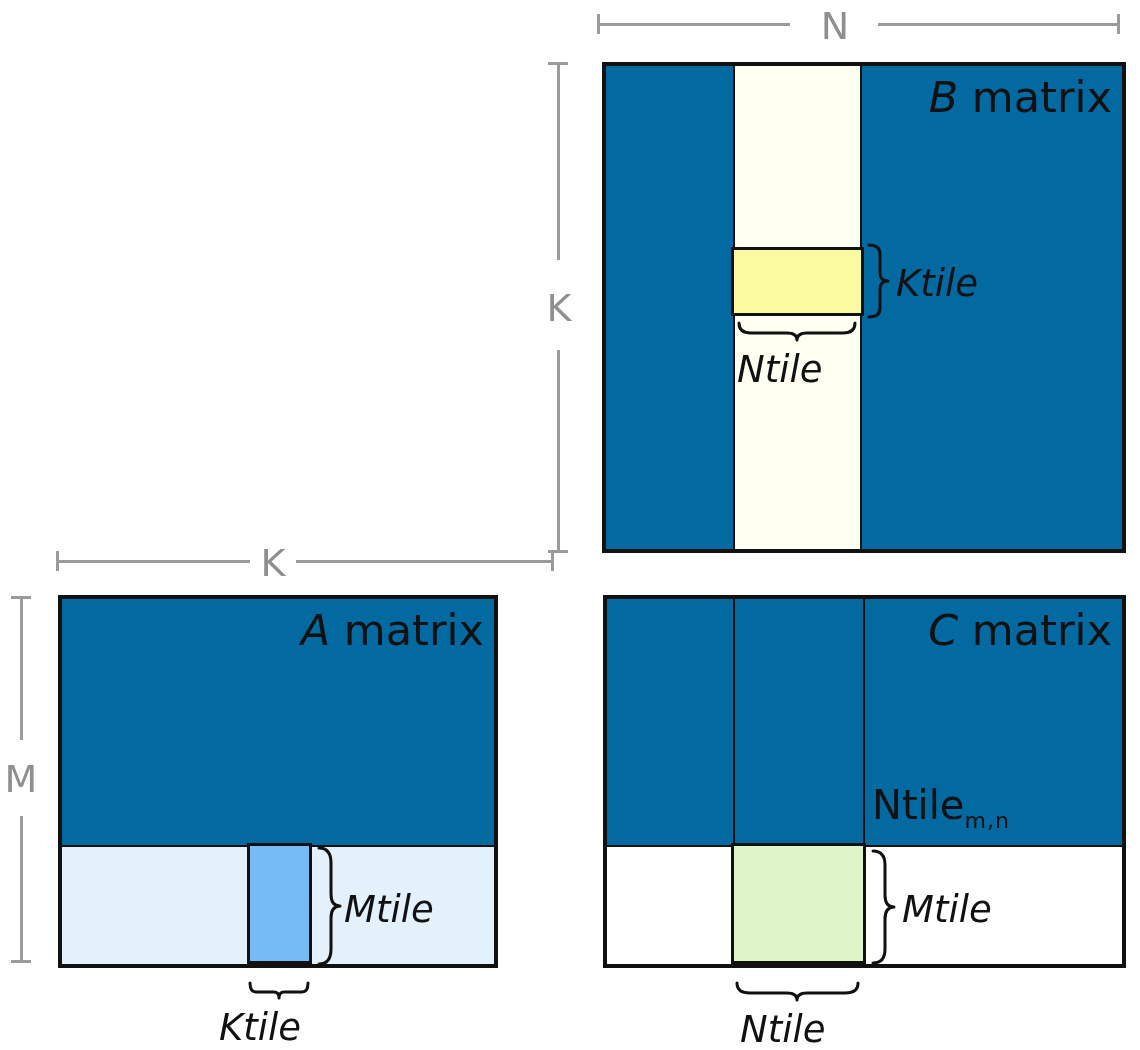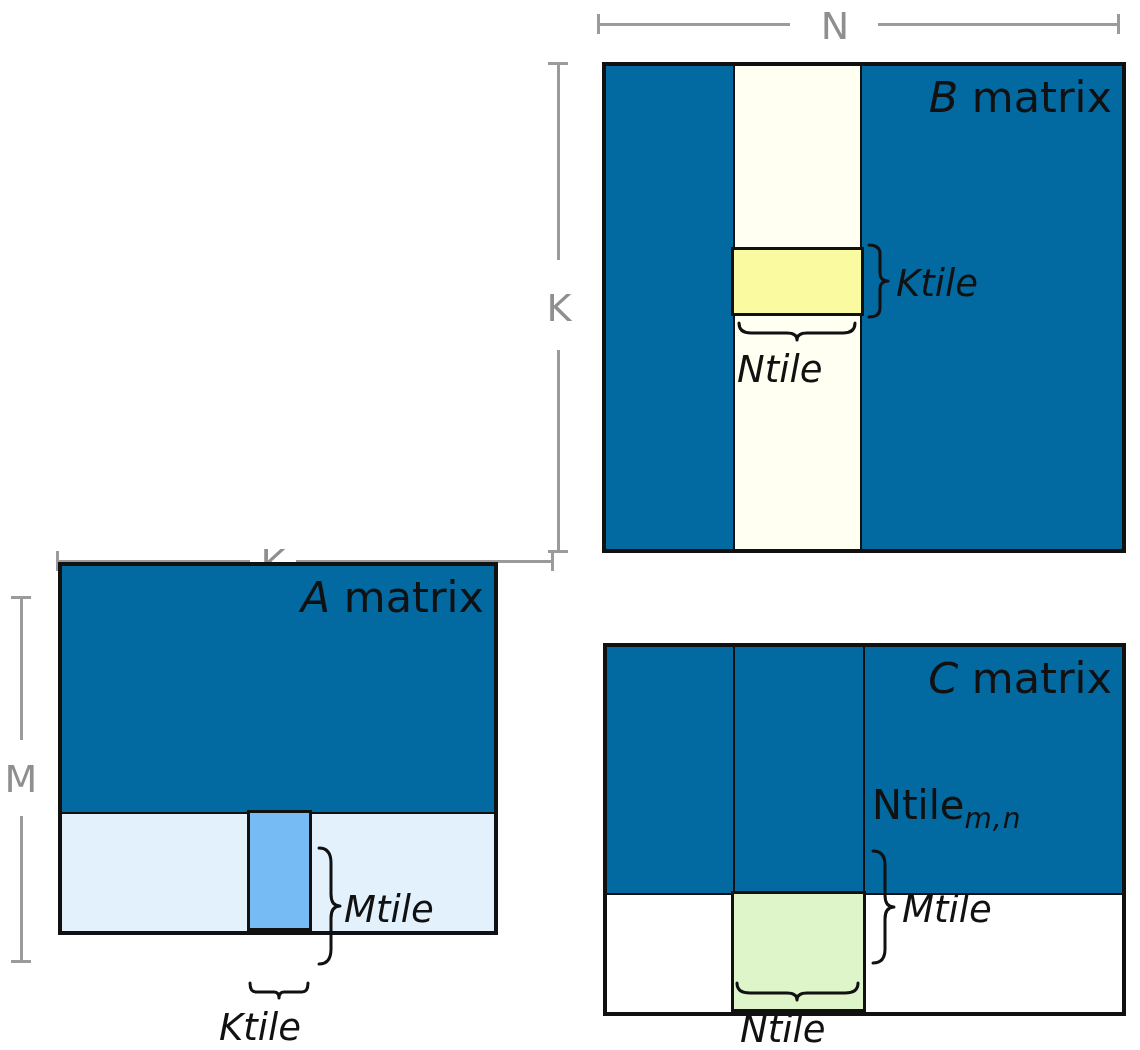--- a/index.html
+++ b/index.html
@@ -25,21 +25,21 @@
   
   .strip{position:absolute;box-sizing:border-box;}
   .tile{position:absolute;box-sizing:border-box;border:3px solid #111;}
   .vline{position:absolute;width:2px;background:#111;}
   
   .tilelabel{position:absolute;font-style:italic;font-size:37px;color:#111;white-space:nowrap;}
   .tilelabel.ctr{}
   .brace{position:absolute;}
   .brace svg{display:block;}
   .blocklabel{position:absolute;font-size:40px;color:#111;white-space:nowrap;}
-  .blocklabel .sub{font-style:italic;font-size:28px;vertical-align:-9px;letter-spacing:1px;}
+  .blocklabel .sub{font-size:22px;vertical-align:-9px;letter-spacing:1px;}
 </style>
 </head>
 <body>
 
 <div id="canvas">
 
   <div class="dimseg h" style="left:598px;top:23px;width:192px;"></div>
   <div class="dimseg h" style="left:878px;top:23px;width:242px;"></div>
   <div class="tick v" style="left:597px;top:14px;"></div>
   <div class="tick v" style="left:1117px;top:14px;"></div>
@@ -75,40 +75,40 @@
   <div class="tick v" style="left:56px;top:551px;"></div>
   <div class="tick v" style="left:551px;top:551px;"></div>
   <div class="dimlabel" style="left:250px;top:541px;width:46px;">K</div>
 
   <div class="dimseg v" style="left:20px;top:597px;height:143px;"></div>
   <div class="dimseg v" style="left:20px;top:816px;height:147px;"></div>
   <div class="tick h" style="left:11px;top:596px;"></div>
   <div class="tick h" style="left:11px;top:960px;"></div>
   <div class="dimlabel" style="left:0px;top:757px;width:42px;">M</div>
 
-  <div class="mbox" style="left:58px;top:562px;width:440px;height:373px;">
+  <div class="mbox" style="left:58px;top:595px;width:440px;height:373px;">
     <div class="strip" style="left: 0px; top: 246px; width: 432px; height: 119px; border-top: 2px solid rgb(17, 17, 17); background-color: rgb(227, 241, 252);"></div>
     <div class="tile" style="left: 185px; top: 244px; width: 65px; height: 121px; background-color: rgb(118, 187, 244);"></div>
     <div class="mtitle"><span class="it">A</span><span> matrix</span></div>
   </div>
 
   <div class="brace" style="left:316px;top:845px;">
     <svg width="26" height="122" viewBox="0 0 26 122" fill="none" stroke="#111" stroke-width="3" stroke-linecap="round" stroke-linejoin="round">
       <path d="M3,3 Q15,3 15,18 L15,49 Q15,61 24,61 Q15,61 15,73 L15,104 Q15,119 3,119"></path>
     </svg>
   </div>
   <div class="tilelabel" style="left:344px;top:888px;">Mtile</div>
   <div class="brace" style="left:248px;top:980px;">
     <svg width="62" height="20" viewBox="0 0 62 20" fill="none" stroke="#111" stroke-width="3" stroke-linecap="round" stroke-linejoin="round">
       <path d="M2,3 Q2,12 8,12 L26,12 Q31,12 31,18 Q31,12 36,12 L54,12 Q60,12 60,3"></path>
     </svg>
   </div>
   <div class="tilelabel ctr" style="left:219px;top:1006px;width:120px;">Ktile</div>
 
-  <div class="mbox" style="left:603px;top:595px;width:523px;height:373px;margin-top:48px;">
+  <div class="mbox" style="left:603px;top:595px;width:523px;height:373px;">
     <div class="vline" style="left:126px;top:0;height:246px;"></div>
     <div class="vline" style="left:256px;top:0;height:246px;"></div>
     <div class="strip" style="left:0;top:246px;width:515px;height:119px;border-top:2px solid #111;background:#ffffff;"></div>
     <div class="tile" style="left: 124px; top: 244px; width: 135px; height: 121px; background-color: rgb(222, 245, 202);"></div>
     <div class="mtitle"><span class="it">C</span><span> matrix</span></div>
   </div>
 
   <div class="blocklabel" style="left:872px;top:782px;"><span>Ntile</span><span class="sub">m,n</span></div>
 
   <div class="brace" style="left:870px;top:848px;">

